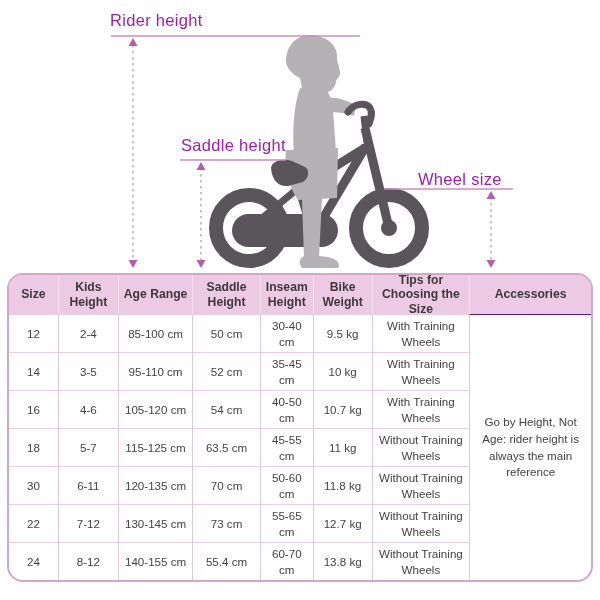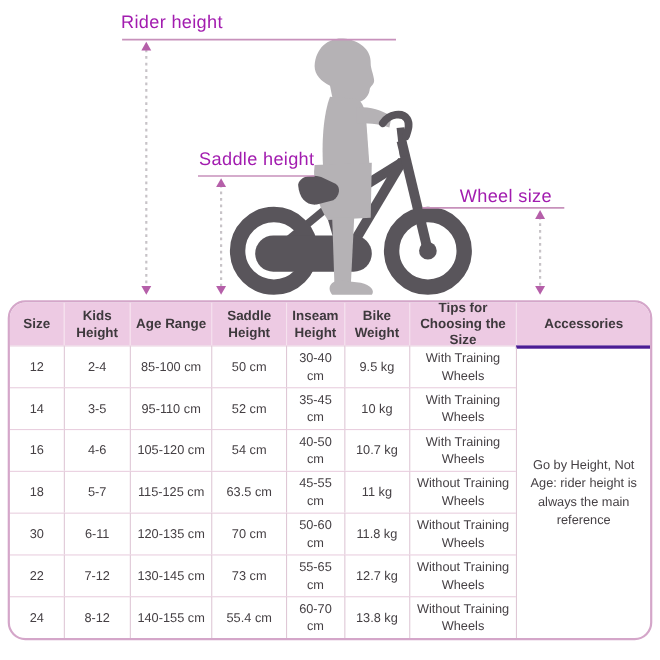--- a/index.html
+++ b/index.html
@@ -24,21 +24,21 @@
   .th{background:#edcae3;display:flex;align-items:center;justify-content:center;text-align:center;
       font-size:12.2px;font-weight:700;color:#3e393d;line-height:1.2;padding:2px 3px;box-sizing:border-box;
       border-left:1px solid #f6e2ee;}
   .th:first-child{border-left:none;}
   .td{display:flex;align-items:center;justify-content:center;text-align:center;
       font-size:11.6px;color:#454044;line-height:1.3;padding:2px 4px;box-sizing:border-box;
       border-top:1px solid #e9cfdf;border-left:1px solid #dfc8d6;}
   .td.first{border-left:none;}
   .tips-cell{grid-column:8;grid-row:2/9;display:flex;align-items:center;justify-content:center;
       text-align:center;font-size:11.6px;color:#454044;line-height:1.45;padding:0 2px;
-      border-top:3px solid #4c1d95;border-left:1px solid #dfc8d6;box-sizing:border-box;}
+      border-top:1px solid #4c1d95;border-left:1px solid #dfc8d6;box-sizing:border-box;}
 </style>
 </head>
 <body>
 
 <div class="canvas">
 
   <div class="illustration">
     <svg width="600" height="273" viewBox="0 0 600 273">
 
       <g stroke="#59555b" fill="none">

